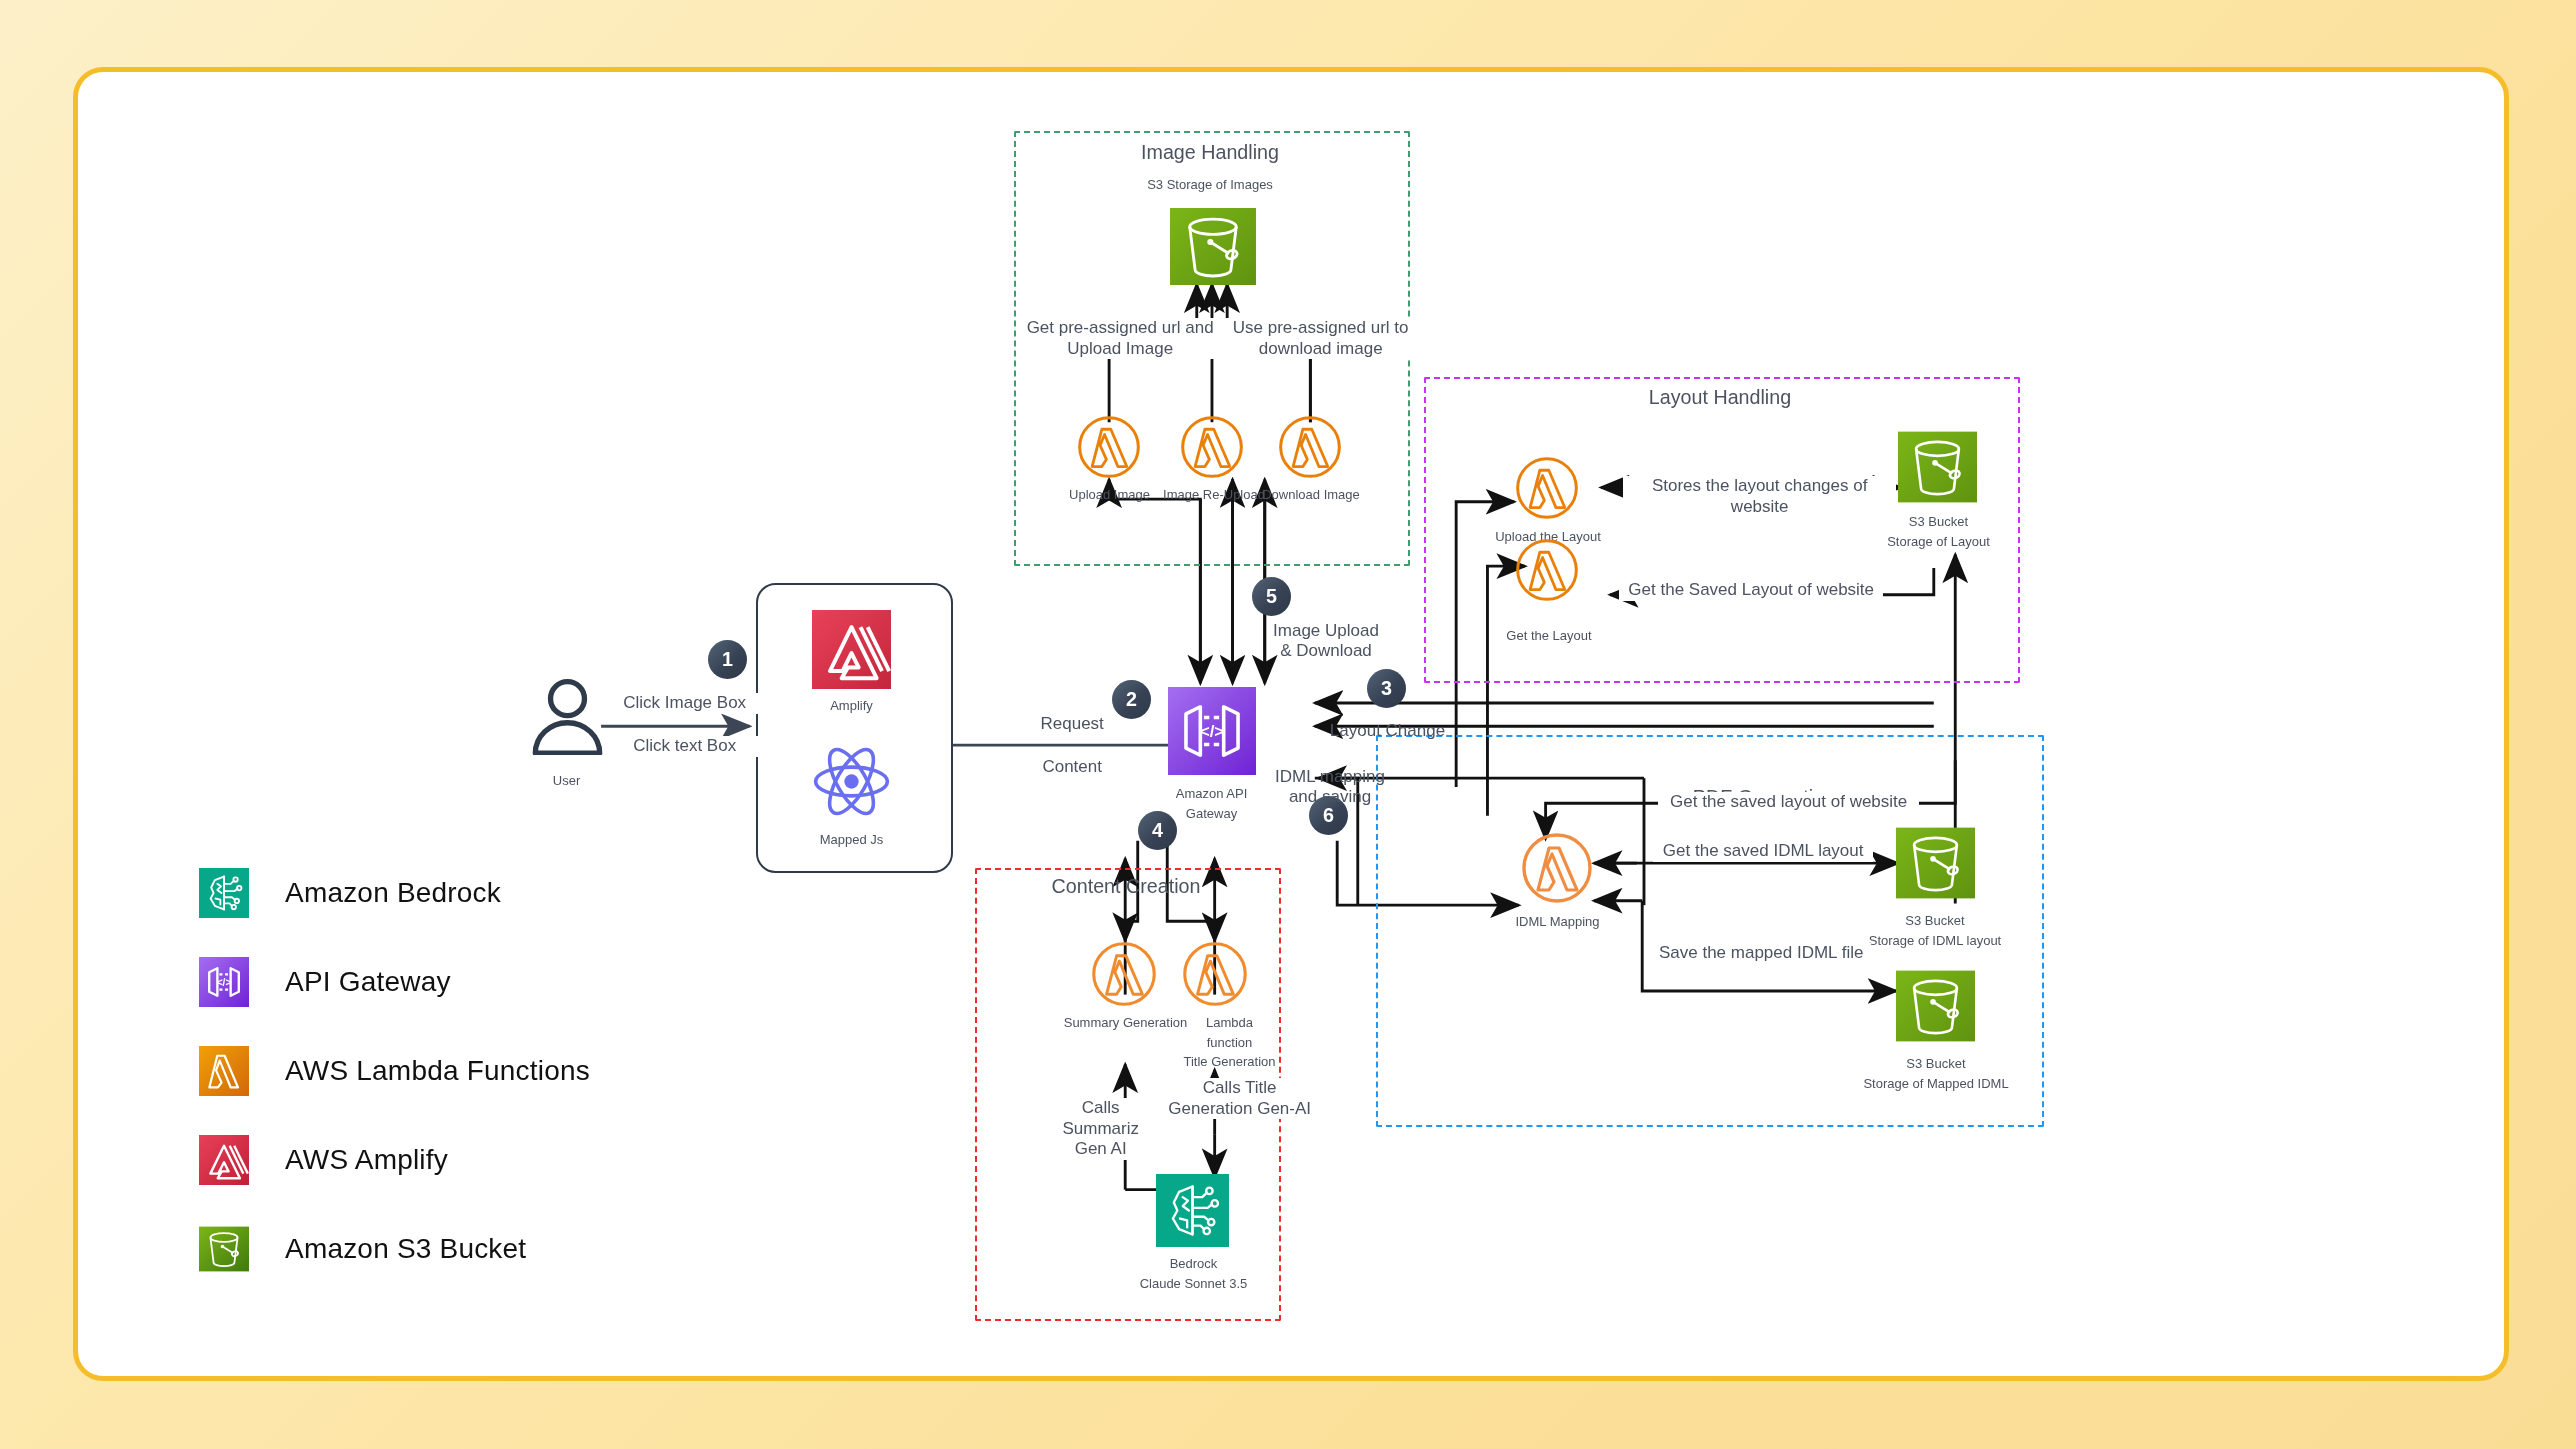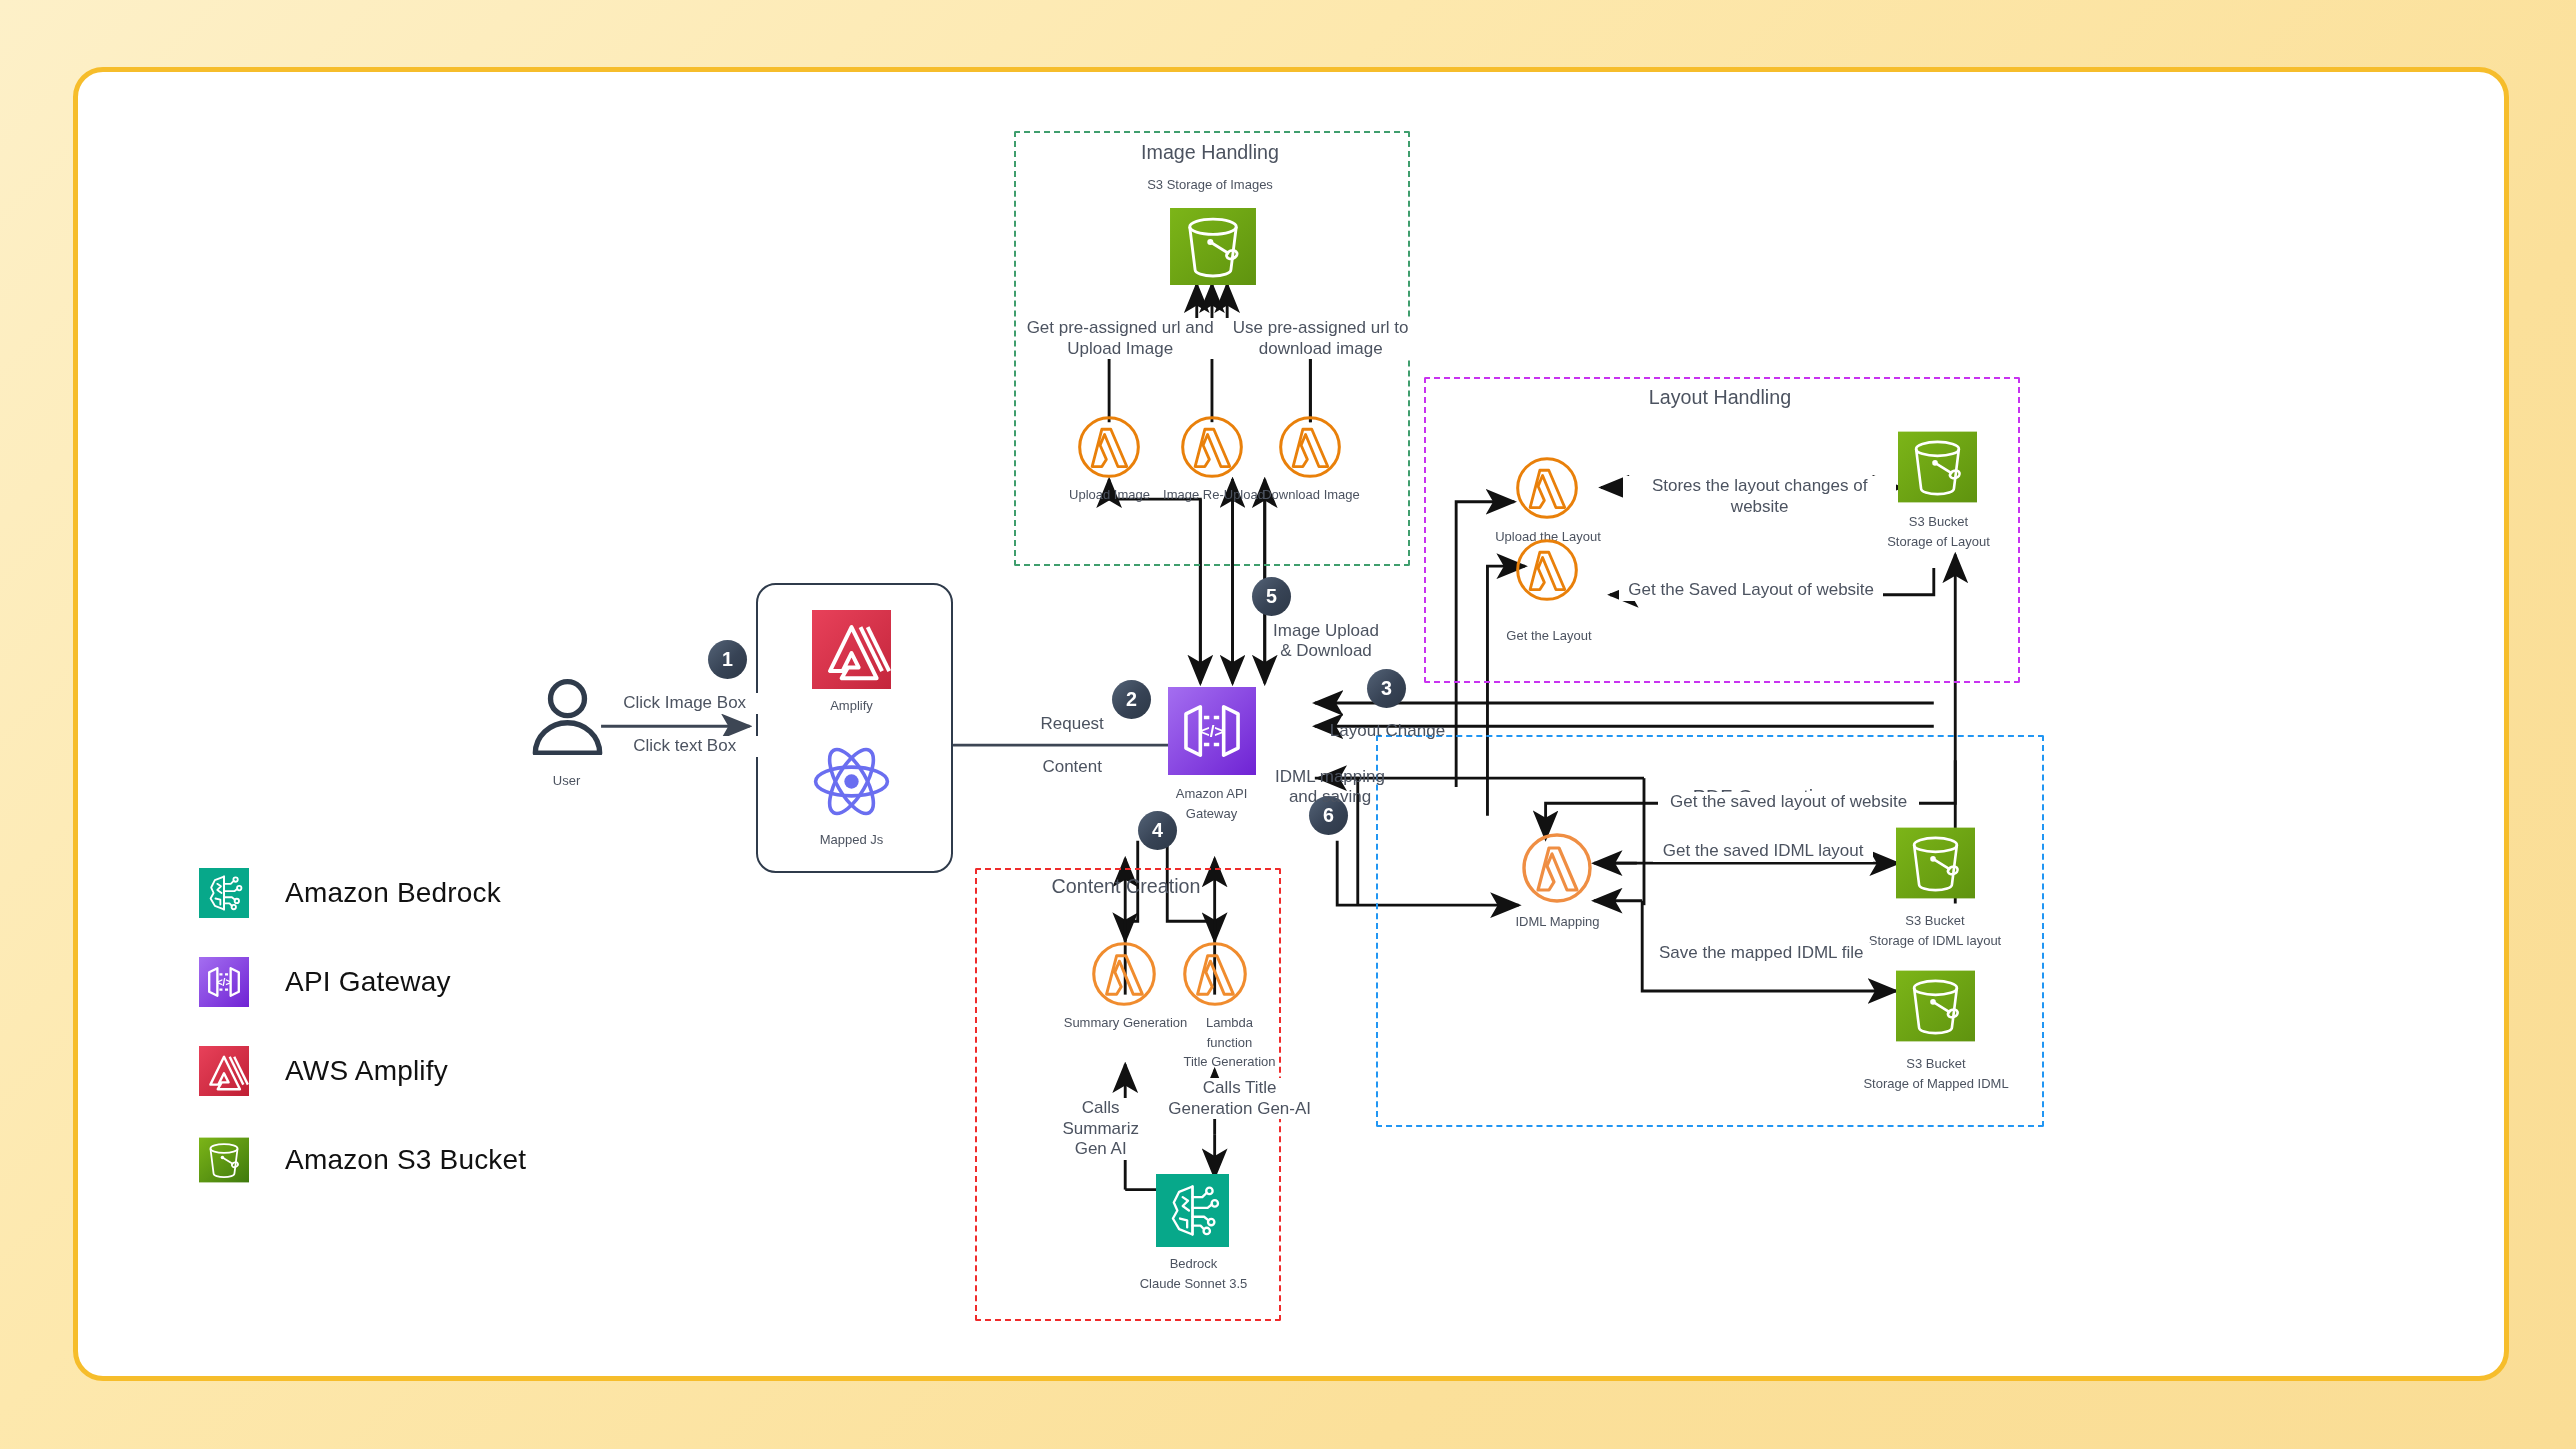--- a/index.html
+++ b/index.html
@@ -474,20 +474,35 @@
           <g stroke="#fff" stroke-width="4.6" stroke-dasharray="6 5">
             <line x1="40" y1="34" x2="58" y2="34"></line>
             <line x1="40" y1="64" x2="58" y2="64"></line>
           </g>
           <text x="49" y="56" font-family="Liberation Sans, sans-serif" font-size="20" fill="#fff" text-anchor="middle" font-weight="bold">&lt;/&gt;</text>
         </svg>
       </div>
       <div class="leg-txt">API Gateway</div>
     </div>
 
+    <div class="leg-row">
+      <div class="leg-ico">
+        <svg width="50" height="50" viewBox="0 0 82 82">
+          <defs>
+              <linearGradient id="gLam" x1="0" y1="0" x2="1" y2="1">
+            <stop offset="0" stop-color="#f2a007"></stop>
+                <stop offset="1" stop-color="#d1680a"></stop>
+          </linearGradient>
+            </defs>
+          <rect width="82" height="82" fill="url(#gLam)"></rect>
+          <path d="M30,16 L42,16 L64,68 L52,68 L34,24 L28,40 L37,60 L31,68 L17,68 Z" fill="none" stroke="#fff" stroke-width="3.6" stroke-linejoin="round"></path>
+        </svg>
+      </div>
+      <div class="leg-txt">AWS Lambda Functions</div>
+    </div>
 
     <div class="leg-row">
       <div class="leg-ico">
         <svg width="50" height="50" viewBox="0 0 88 88">
           <defs>
               <linearGradient id="gLAmp" x1="0" y1="0" x2="1" y2="1">
             <stop offset="0" stop-color="#e8415a"></stop>
                 <stop offset="1" stop-color="#bf1f34"></stop>
           </linearGradient>
             </defs>

